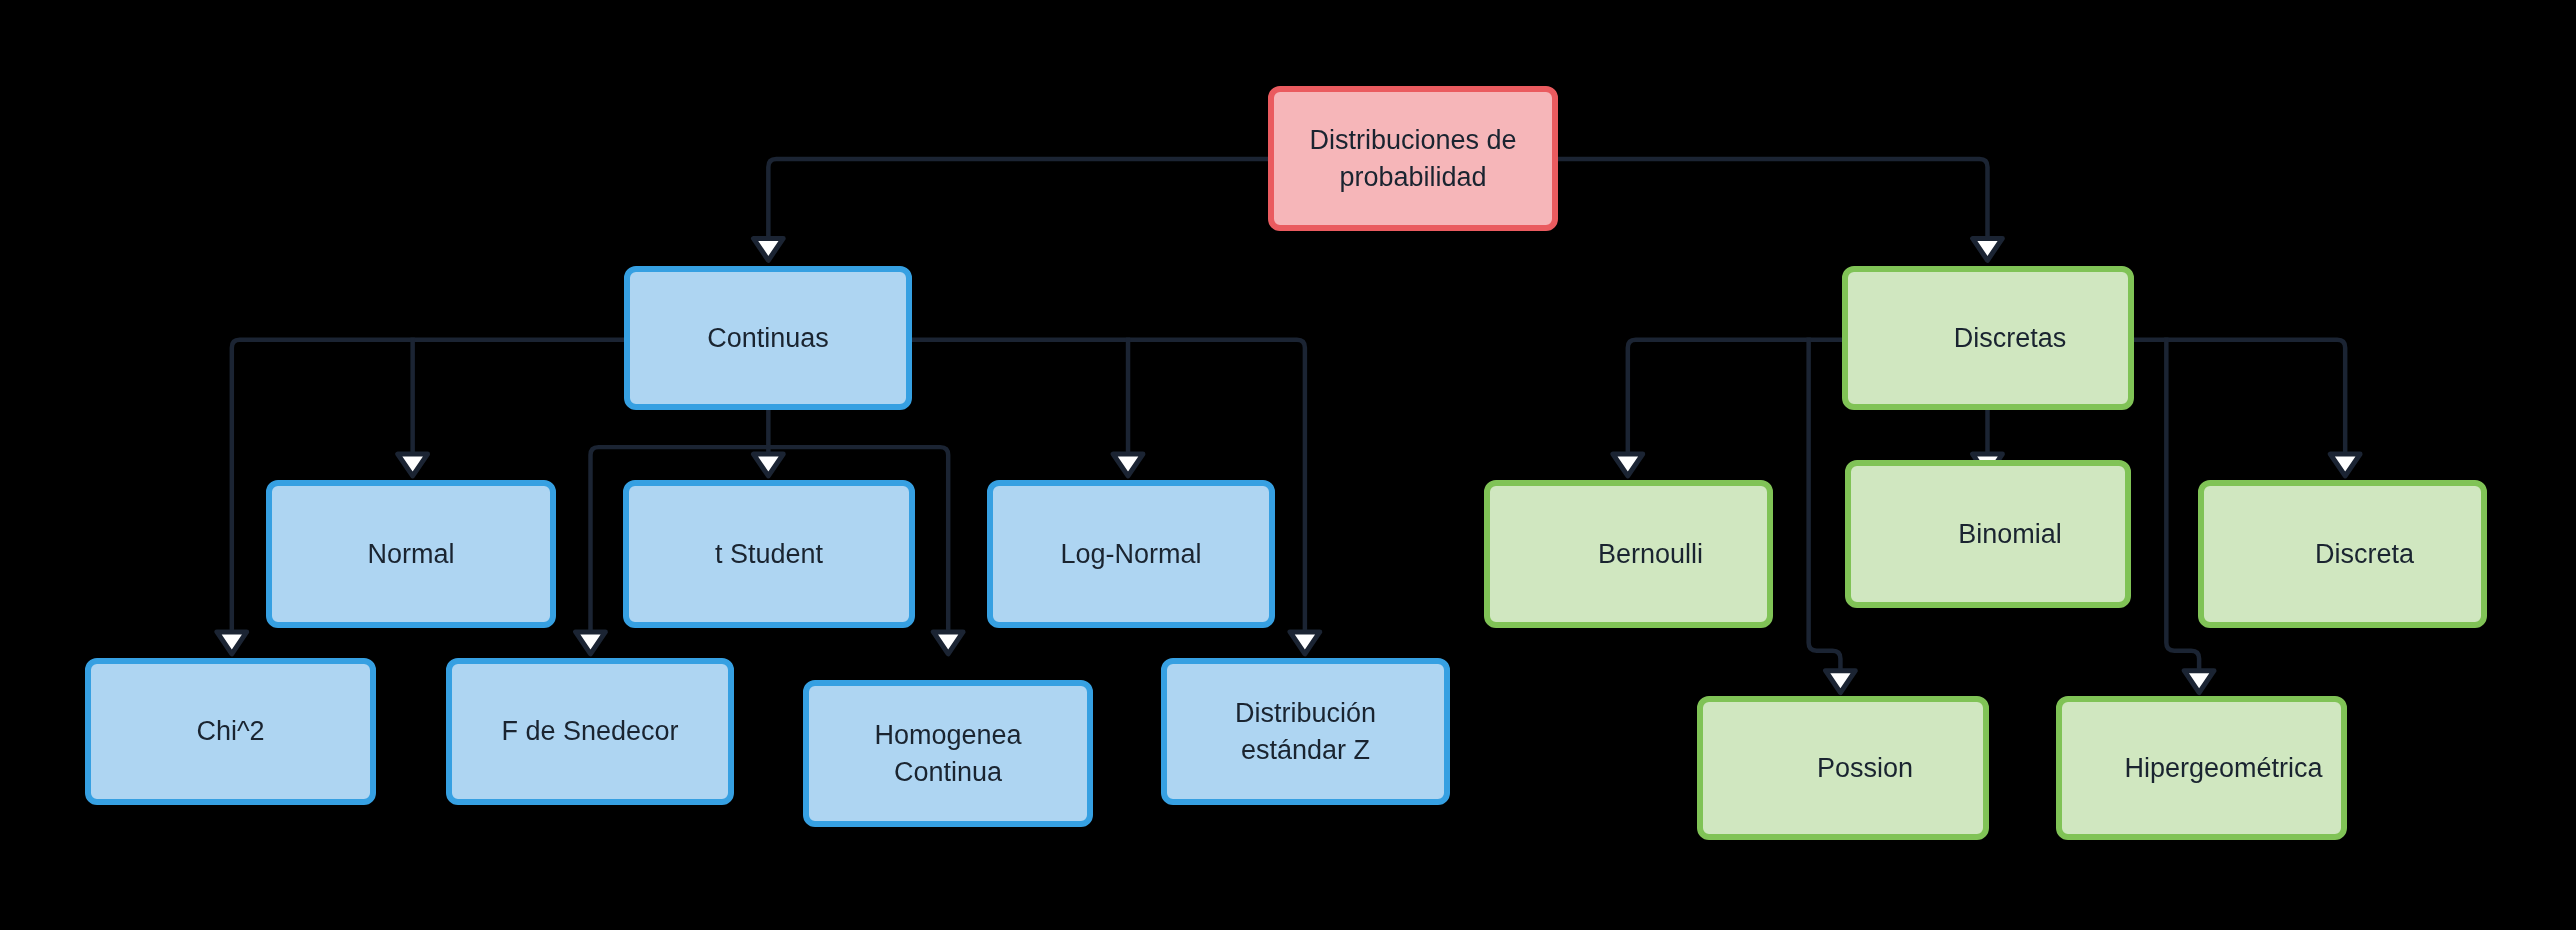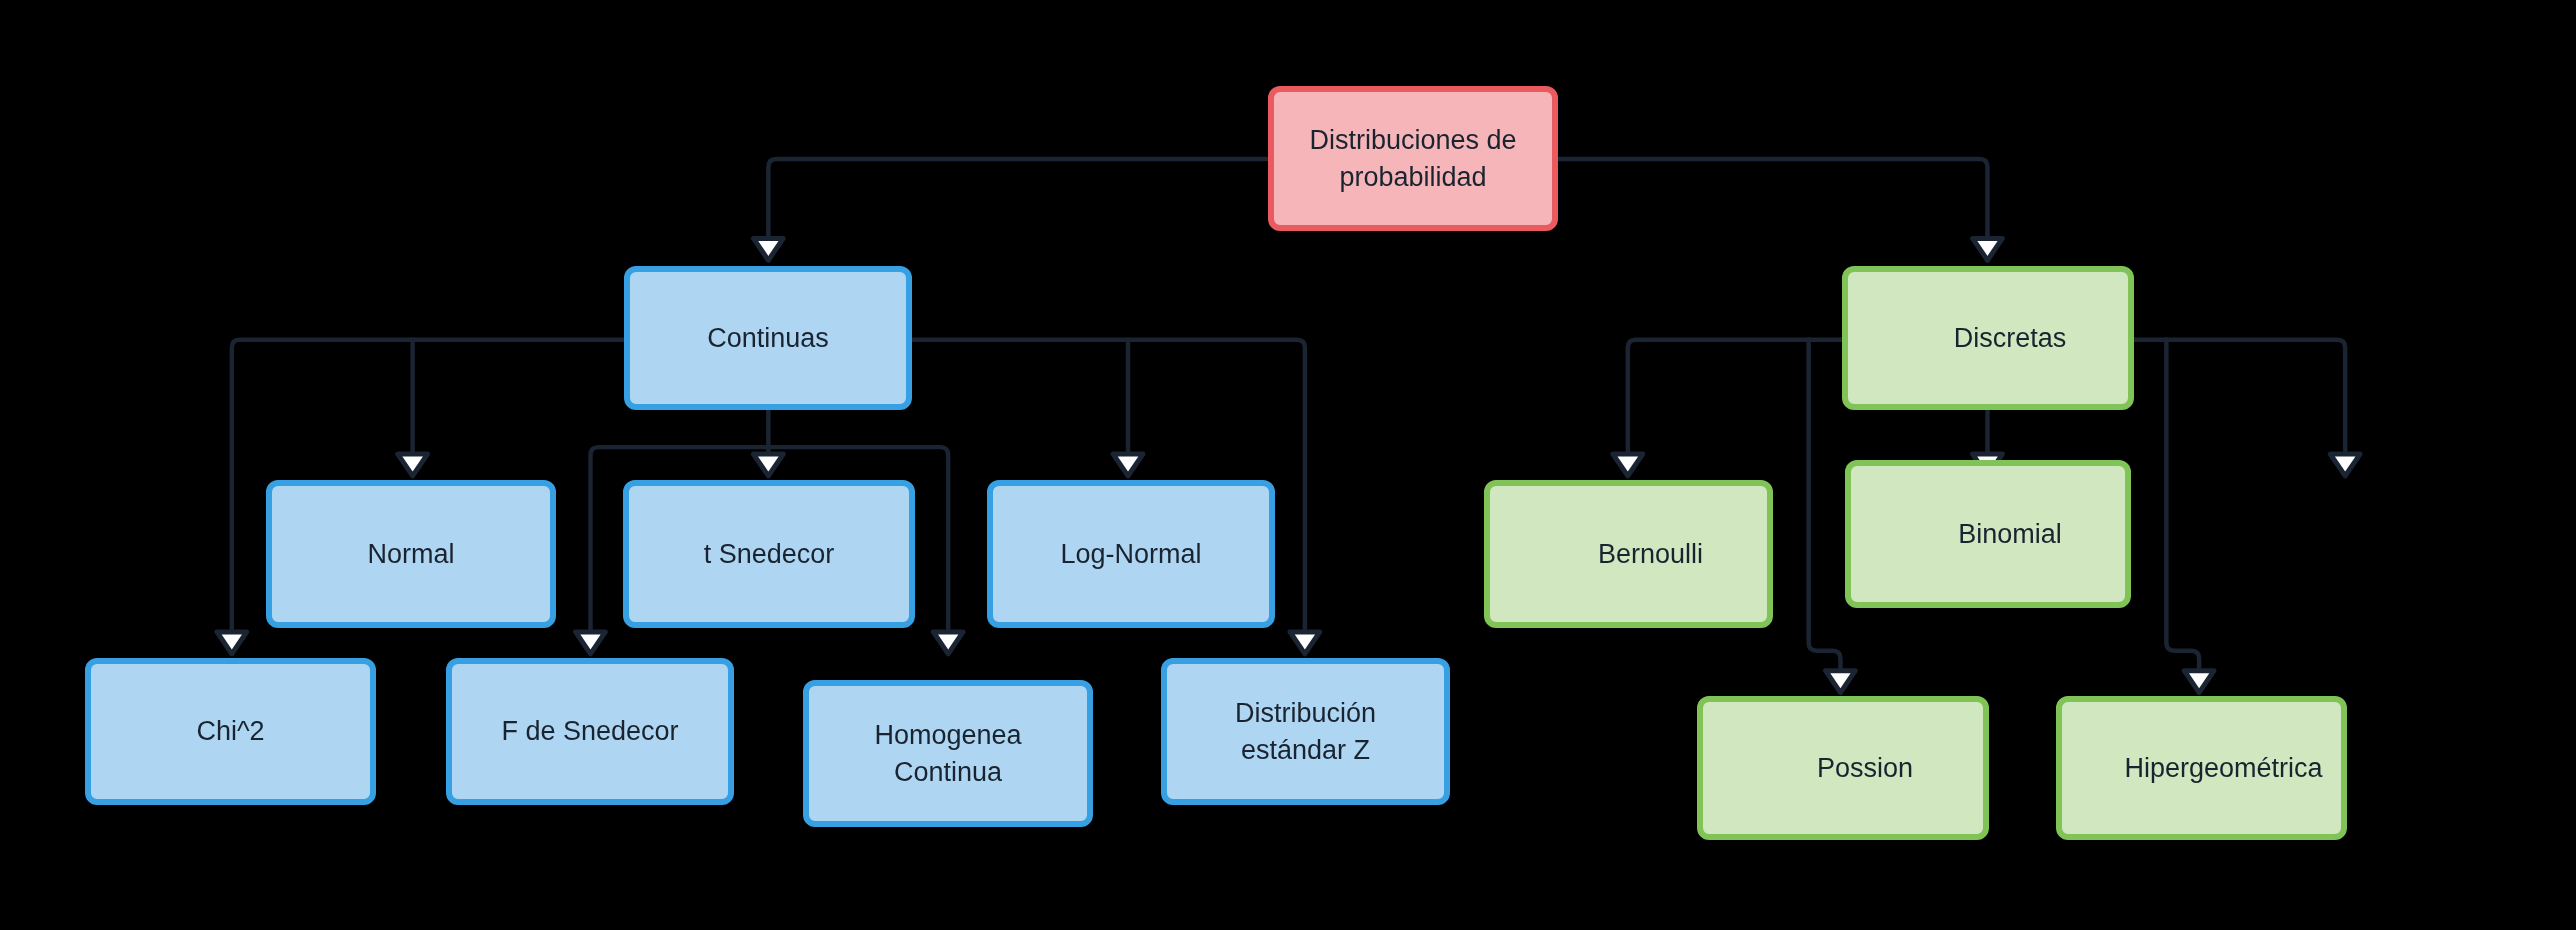--- a/index.html
+++ b/index.html
@@ -100,30 +100,33 @@
     <span>Continuas</span>
   </div>
   <div class="node green" style="left:1842px;top:266px;width:292px;height:144px">
     <span>Discretas</span>
   </div>
 
   <div class="node blue" style="left:266px;top:480px;width:290px;height:148px">
     <span>Normal</span>
   </div>
   <div class="node blue" style="left:623px;top:480px;width:292px;height:148px">
-    <span>t Snedecor</span>
+    <span>t Student</span>
   </div>
   <div class="node green" style="left:1484px;top:480px;width:289px;height:148px">
     <span>Bernoulli</span>
   </div>
   <div class="node blue" style="left:987px;top:480px;width:288px;height:148px">
     <span>Log-Normal</span>
   </div>
   <div class="node green" style="left:1845px;top:460px;width:286px;height:148px">
     <span>Binomial</span>
+  </div>
+  <div class="node green" style="left:2198px;top:480px;width:289px;height:148px">
+    <span>Discreta</span>
   </div>
 
   <div class="node blue" style="left:85px;top:658px;width:291px;height:147px">
     <span>Chi^2</span>
   </div>
   <div class="node blue" style="left:446px;top:658px;width:288px;height:147px">
     <span>F de Snedecor</span>
   </div>
   <div class="node blue" style="left:803px;top:680px;width:290px;height:147px">
     <span>Homogenea

